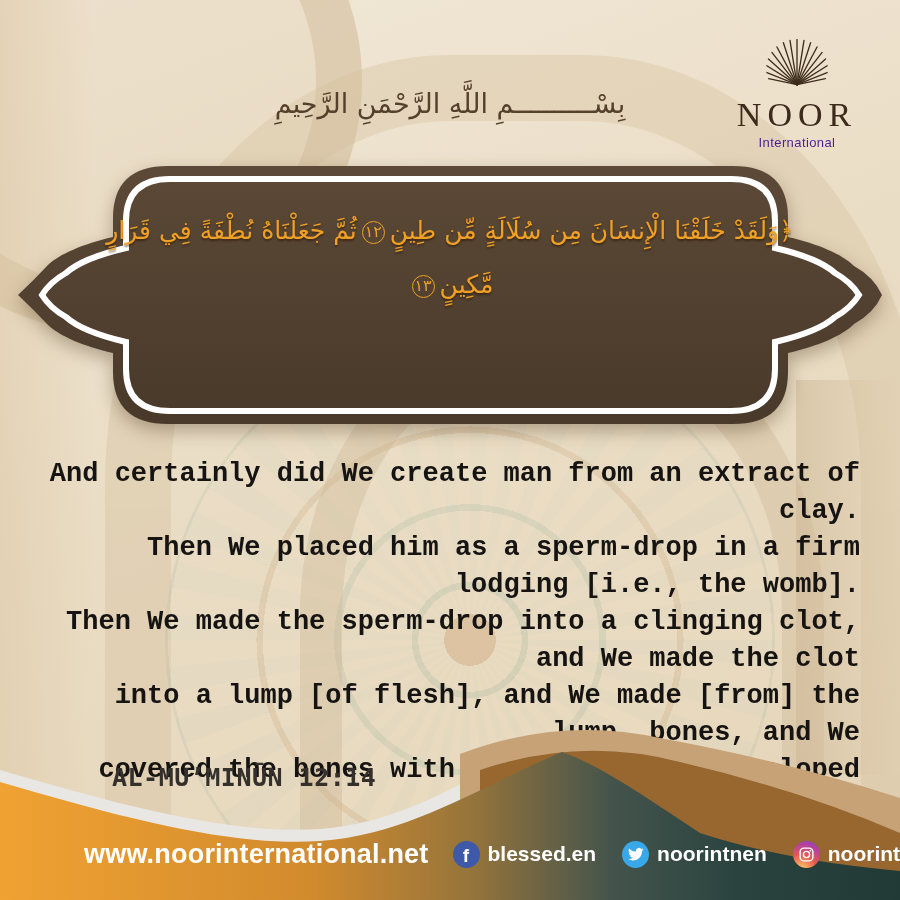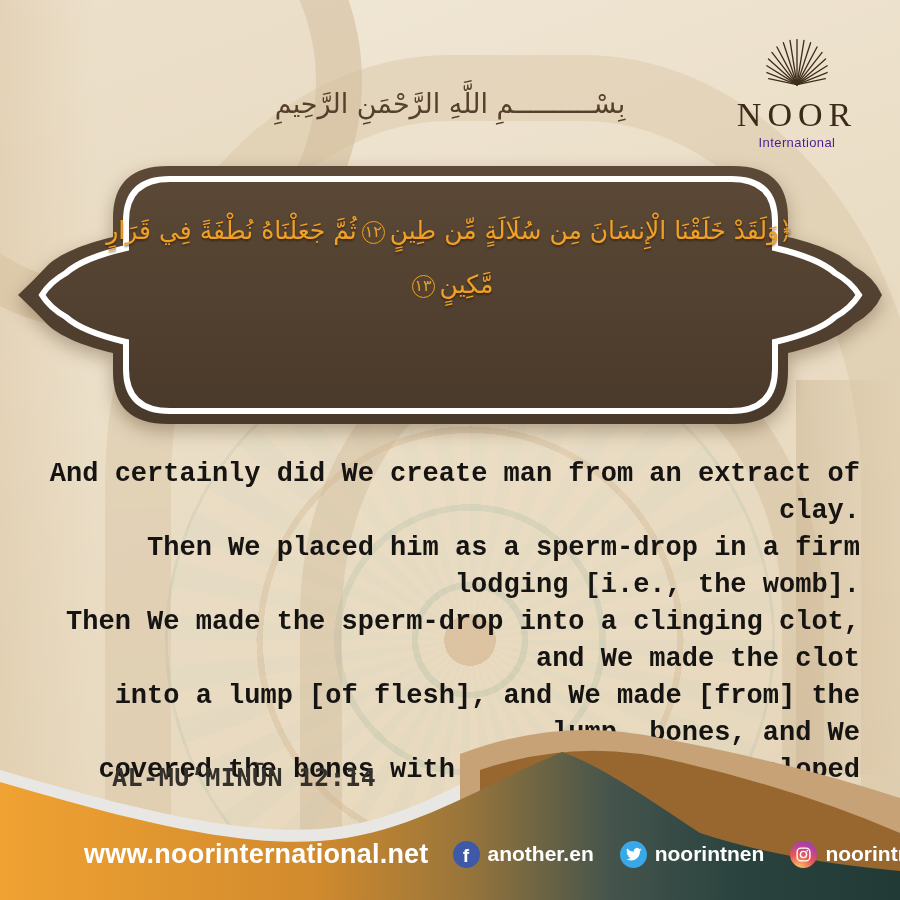--- a/index.html
+++ b/index.html
@@ -162,21 +162,21 @@
   <path fill="#97672F" d="M480 50 Q580 16 680 42 Q800 70 900 113 L900 180 L480 180 Z"></path>
   <path fill="url(#footGrad)" d="M0 62 C120 97 230 127 320 121 C412 114 480 66 562 32
         C600 45 650 80 700 113 C770 136 845 146 900 151 L900 180 L0 180 Z"></path>
 </svg>
 
 <div class="abs footer-bar">
   <span class="website">www.noorinternational.net</span>
 
   <span class="social">
     <span class="badge fb">f</span>
-    <span class="label">another.en</span>
+    <span class="label">blessed.en</span>
   </span>
 
   <span class="social">
     <span class="badge tw">
       <svg width="17" height="17" viewBox="0 0 24 24" fill="#FFFFFF">
         <path d="M23.4 4.8c-.8.36-1.66.6-2.56.71a4.5 4.5 0 0 0 1.97-2.48c-.87.52-1.83.9-2.85 1.1A4.48 4.48 0 0 0 12.2 7.2c0 .35.04.7.11 1.03A12.74 12.74 0 0 1 3.07 3.55a4.48 4.48 0 0 0 1.39 5.99c-.74-.02-1.43-.23-2.03-.56v.06a4.49 4.49 0 0 0 3.6 4.4c-.38.1-.78.16-1.19.16-.29 0-.57-.03-.85-.08a4.49 4.49 0 0 0 4.19 3.12A9 9 0 0 1 1.5 18.5 12.7 12.7 0 0 0 8.39 20.5c8.26 0 12.78-6.84 12.78-12.78l-.01-.58a9.1 9.1 0 0 0 2.24-2.34z"></path>
       </svg>
     </span>
     <span class="label">noorintnen</span>
   </span>

